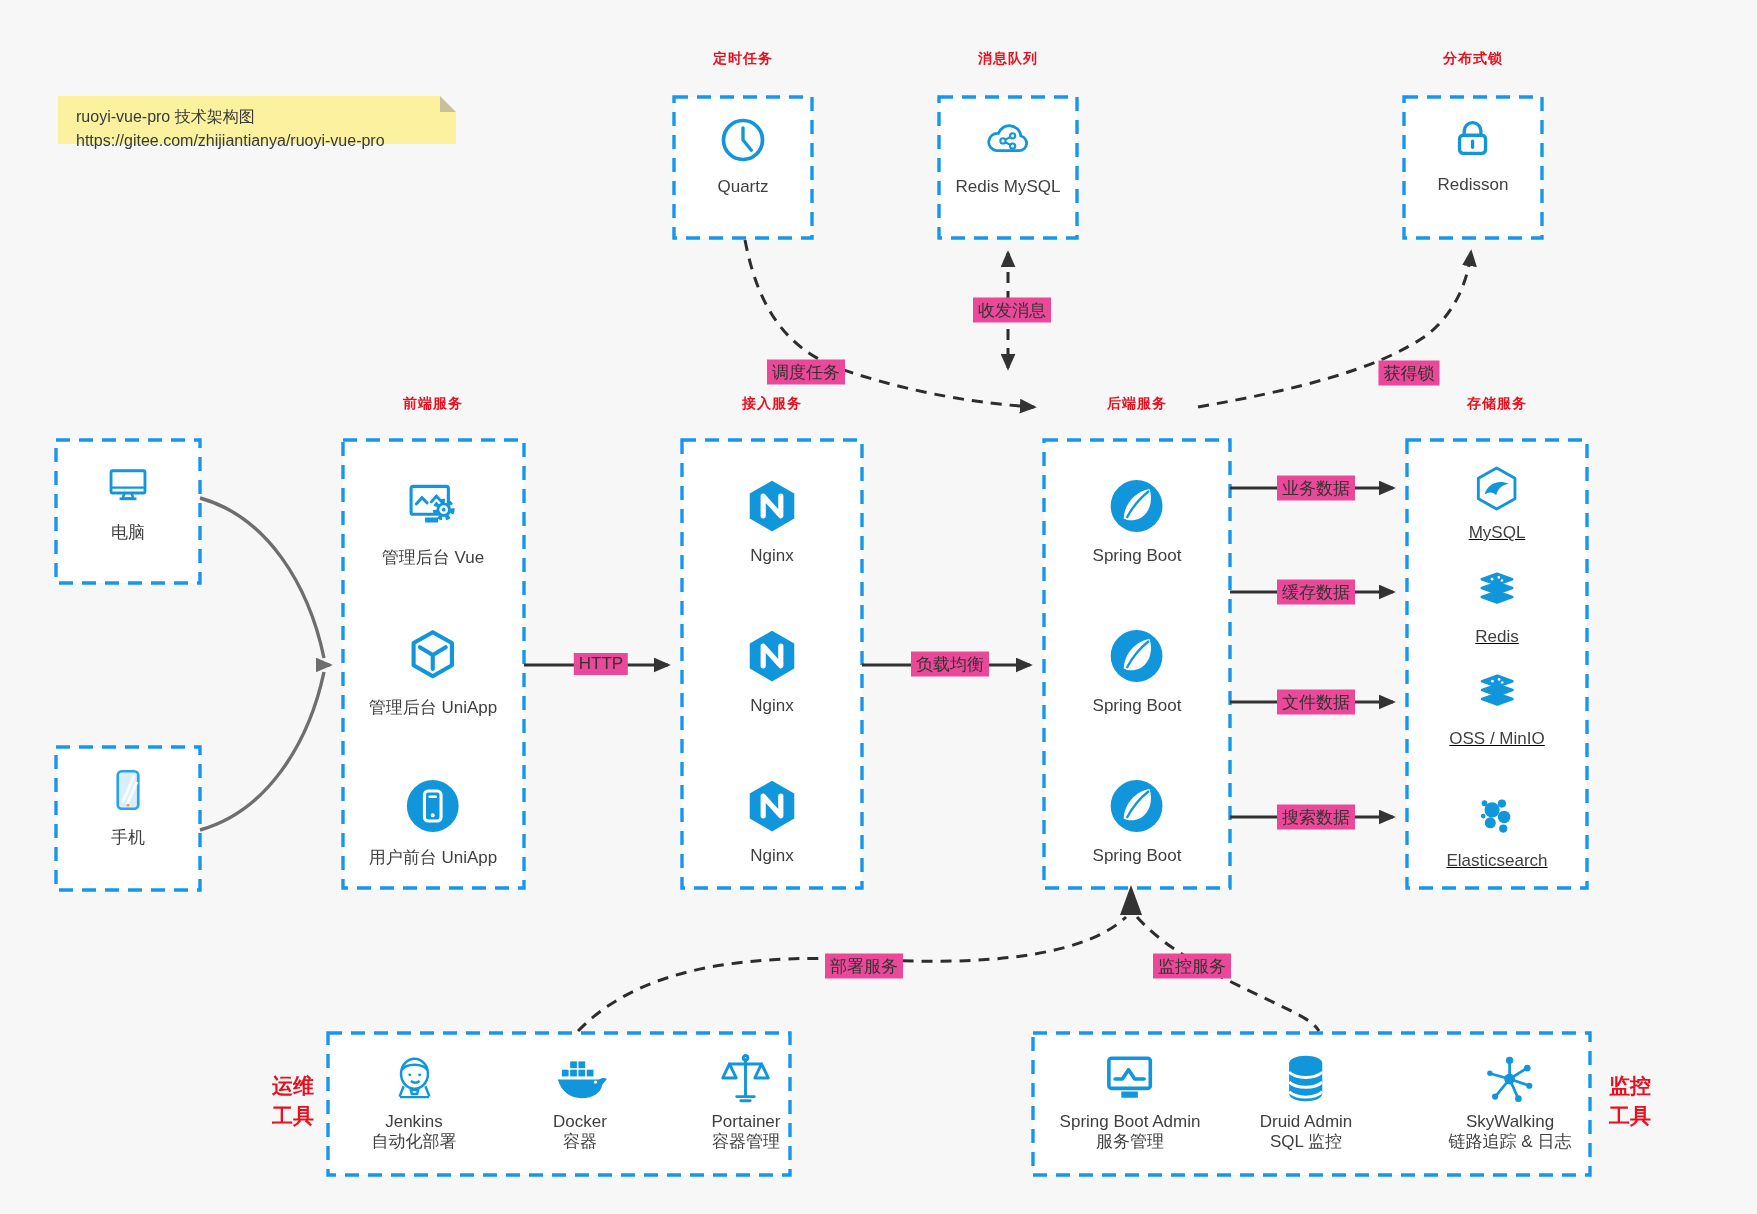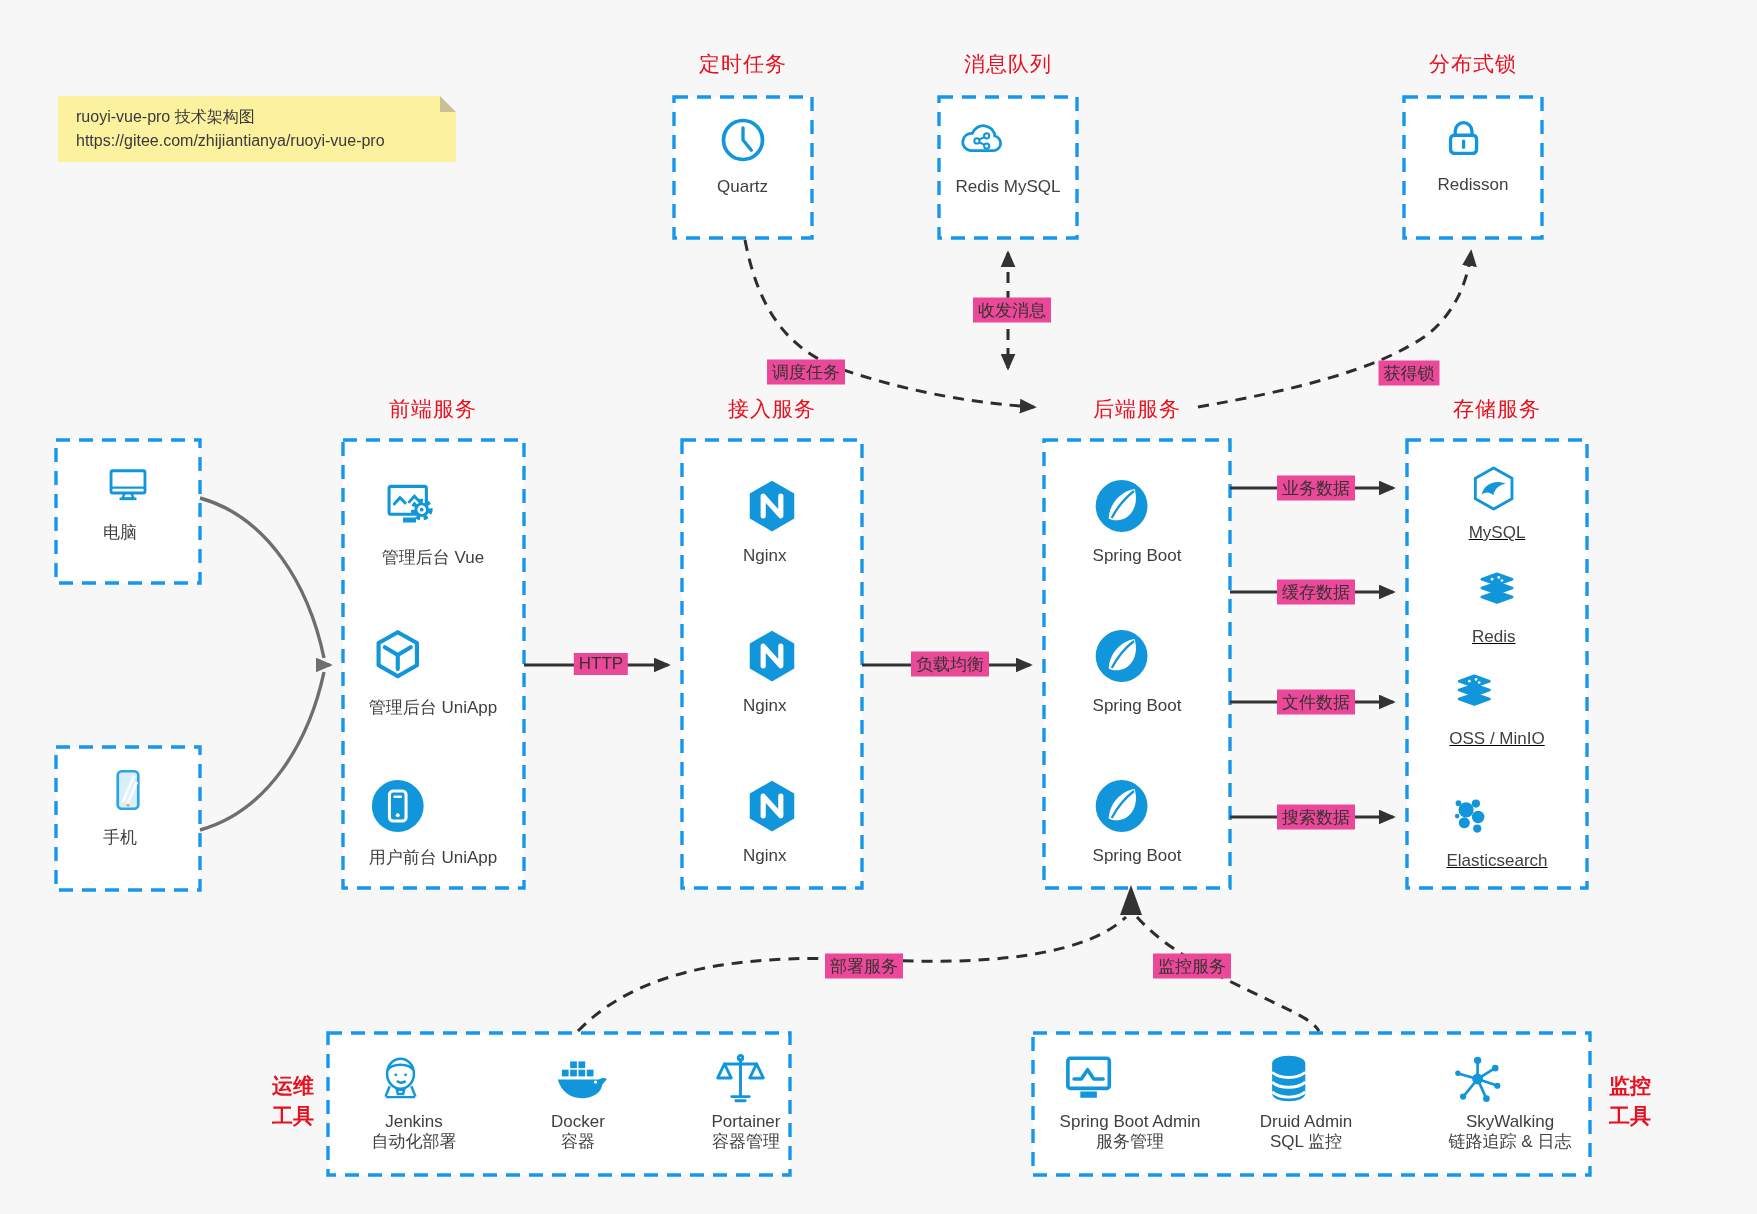--- a/index.html
+++ b/index.html
@@ -4,33 +4,33 @@
 <style>
   html,body{margin:0;padding:0;background:#e9e9ea;}
   .stage{position:relative;width:1757px;height:1214px;background:#f7f7f8;overflow:hidden;
          font-family:"Liberation Sans","DejaVu Sans",sans-serif;}
   #edges{position:absolute;left:0;top:0;z-index:1;}
   .bbox{fill:#ffffff;stroke:#1697ec;stroke-width:3.4;stroke-dasharray:14 9;}
   .solid{stroke:#333333;stroke-width:3;fill:none;}
   .dashedE{stroke:#2d2d2d;stroke-width:3;stroke-dasharray:11 8;fill:none;}
   .gray{stroke:#6e6e6e;stroke-width:3.4;fill:none;}
   .node{position:absolute;z-index:2;transform:translateX(-50%);display:flex;flex-direction:column;
-        align-items:flex-start;gap:11px;}
+        align-items:center;gap:11px;}
   .node.tight{gap:9px;text-decoration:underline;}
   .node.duo{gap:4px;}
   .nlabel{font-size:17px;color:#3f3f3f;white-space:nowrap;text-align:center;}
   .sublabel{font-size:17px;color:#3f3f3f;white-space:nowrap;text-align:center;margin-top:-2px;}
   .ic52{width:52px;height:52px;} .ic58{width:58px;height:58px;} .ic50{width:50px;height:50px;}
-  .gtitle{position:absolute;z-index:2;transform:translateX(-50%);color:#e8101e;font-size:21px;
-          font-weight:normal;letter-spacing:1px;white-space:nowrap;}
+  .gtitle{position:absolute;z-index:2;transform:translateX(-50%);color:#e8101e;font-size:14px;
+          font-weight:bold;letter-spacing:1px;white-space:nowrap;}
   .stitle{position:absolute;z-index:2;transform:translateX(-50%);color:#e8101e;font-size:21px;
           font-weight:bold;text-align:center;line-height:30px;}
   .elabel{position:absolute;z-index:3;transform:translate(-50%,-50%);background:#ec4899;
           color:#333;font-size:17px;padding:1px 5px;white-space:nowrap;}
-  .note{position:absolute;z-index:2;left:58px;top:96px;width:398px;height:66px;background:#fbf19f;
+  .note{position:absolute;z-index:2;left:58px;top:96px;width:398px;height:48px;background:#fbf19f;
         color:#3a3a3a;font-size:16px;line-height:24px;padding:9px 0 0 18px;box-sizing:border-box;}
   .note .fold{position:absolute;top:0;right:0;width:0;height:0;
               border-top:16px solid #f7f7f8;border-left:16px solid #c9c09a;}
 </style>
 </head>
 <body>
 
 <svg width="0" height="0" style="position:absolute">
   <defs>
     <symbol id="sym-clock" viewBox="0 0 56 56">

